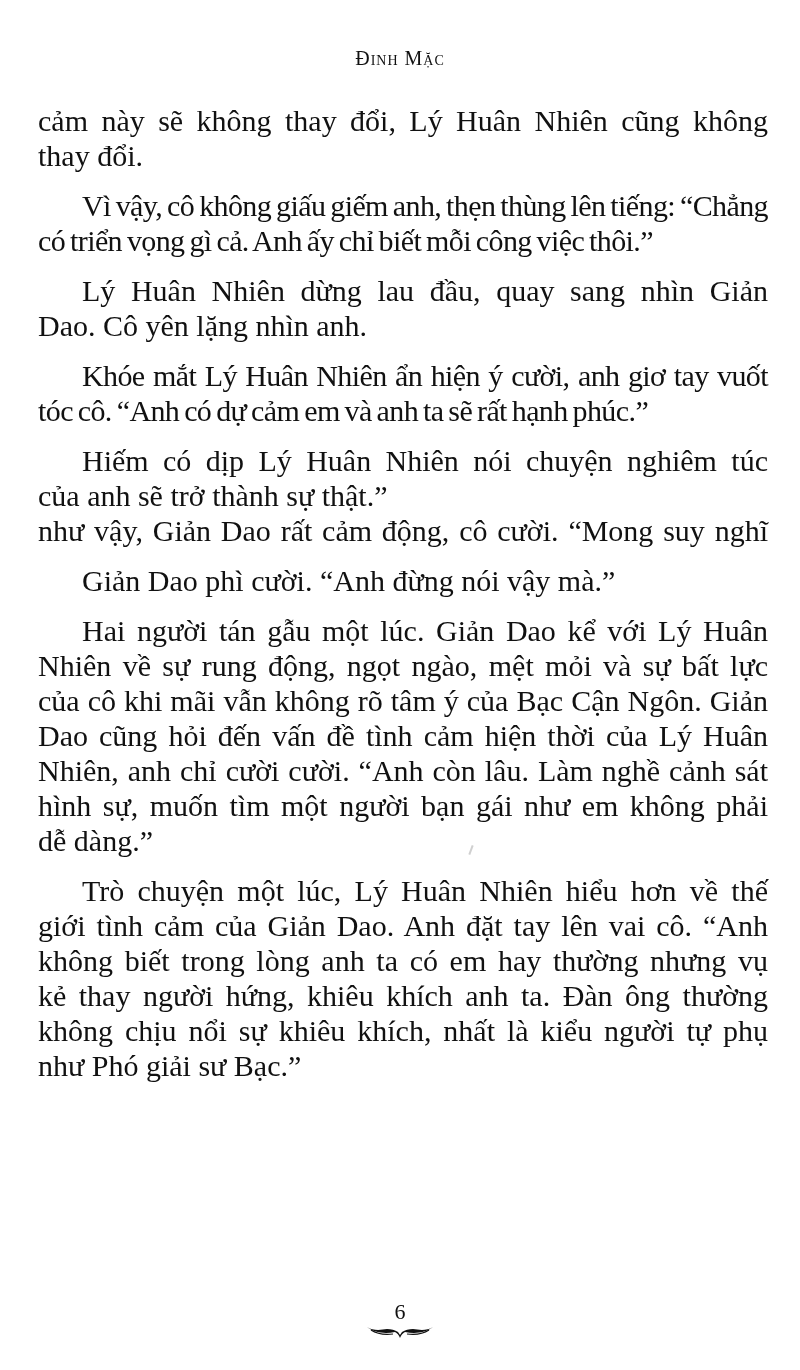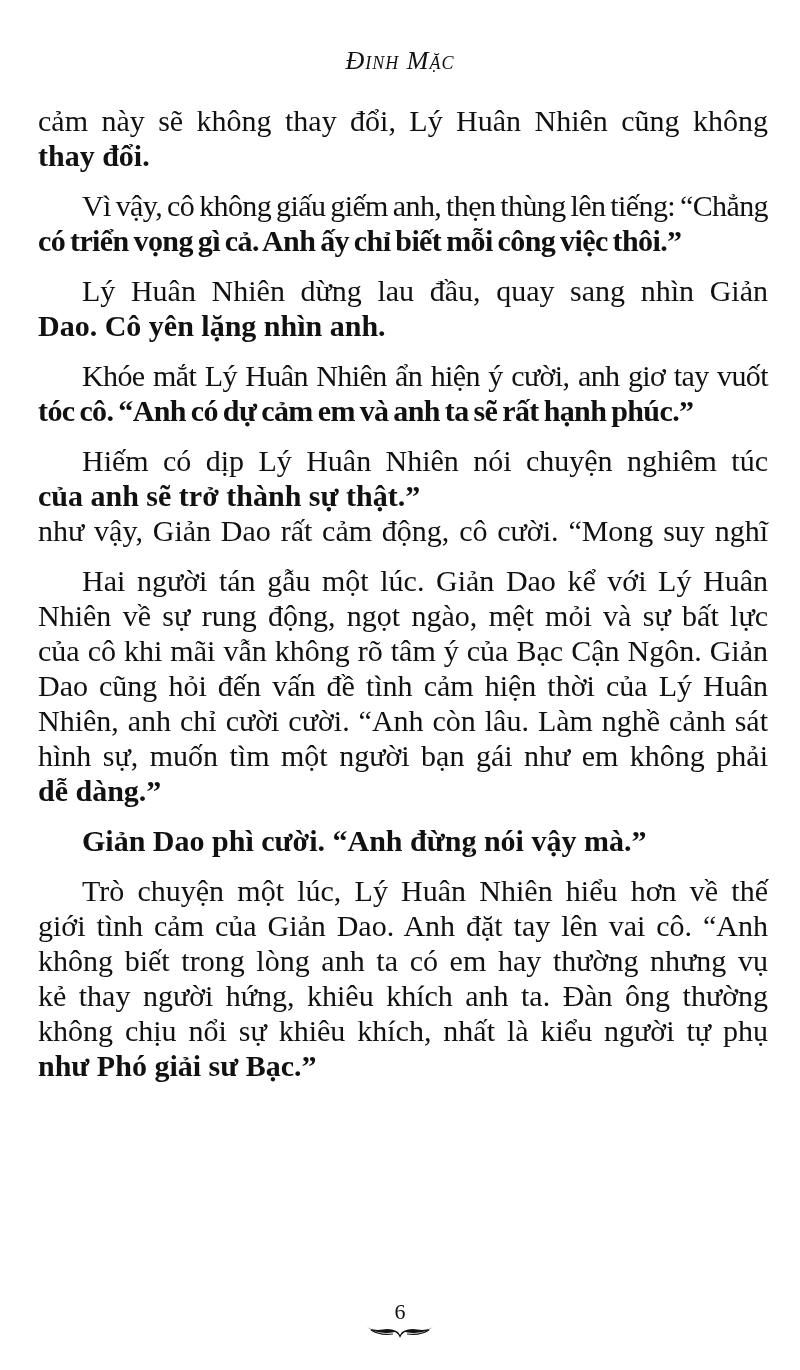--- a/index.html
+++ b/index.html
@@ -14,44 +14,42 @@
     overflow: hidden;
     color: #111111;
     font-family: "Liberation Serif", "DejaVu Serif", serif;
   }
   .running-header {
     position: absolute;
     top: 48px;
     left: 0;
     width: 800px;
     text-align: center;
-    font-size: 26px;
+    font-size: 20px;
     letter-spacing: 1px;
     font-variant: small-caps;
     line-height: 1;
-    font-style: italic;
   }
   .body-text {
     position: absolute;
     left: 38px;
     top: 103px;
     width: 730px;
   }
   .line {
     display: block;
     font-size: 30px;
     line-height: 35px;
     height: 35px;
     white-space: nowrap;
     text-align: justify;
     text-align-last: justify;
   }
   .line.last {
     text-align-last: left;
-    font-weight: bold;
   }
   .line.indent {
     padding-left: 44px;
     width: 686px;
   }
   .line.condensed {
     letter-spacing: -0.6px;
     word-spacing: -2px;
   }
   .para {
@@ -114,31 +112,31 @@
     <span class="line last condensed">tóc cô. “Anh có dự cảm em và anh ta sẽ rất hạnh phúc.”</span>
   </div>
 
   <div class="para">
     <span class="line indent">Hiếm có dịp Lý Huân Nhiên nói chuyện nghiêm túc</span>
     <span class="line last">của anh sẽ trở thành sự thật.”</span>
     <span class="line">như vậy, Giản Dao rất cảm động, cô cười. “Mong suy nghĩ</span>
   </div>
 
   <div class="para">
+    <span class="line indent last">Giản Dao phì cười. “Anh đừng nói vậy mà.”</span>
+  </div>
+
+  <div class="para">
     <span class="line indent">Hai người tán gẫu một lúc. Giản Dao kể với Lý Huân</span>
     <span class="line">Nhiên về sự rung động, ngọt ngào, mệt mỏi và sự bất lực</span>
     <span class="line">của cô khi mãi vẫn không rõ tâm ý của Bạc Cận Ngôn. Giản</span>
     <span class="line">Dao cũng hỏi đến vấn đề tình cảm hiện thời của Lý Huân</span>
     <span class="line">Nhiên, anh chỉ cười cười. “Anh còn lâu. Làm nghề cảnh sát</span>
     <span class="line">hình sự, muốn tìm một người bạn gái như em không phải</span>
     <span class="line last">dễ dàng.”</span>
-  </div>
-
-  <div class="para">
-    <span class="line indent last">Giản Dao phì cười. “Anh đừng nói vậy mà.”</span>
   </div>
 
   <div class="para">
     <span class="line indent">Trò chuyện một lúc, Lý Huân Nhiên hiểu hơn về thế</span>
     <span class="line">giới tình cảm của Giản Dao. Anh đặt tay lên vai cô. “Anh</span>
     <span class="line">không biết trong lòng anh ta có em hay thường nhưng vụ</span>
     <span class="line">kẻ thay người hứng, khiêu khích anh ta. Đàn ông thường</span>
     <span class="line">không chịu nổi sự khiêu khích, nhất là kiểu người tự phụ</span>
     <span class="line last">như Phó giải sư Bạc.”</span>
   </div>

